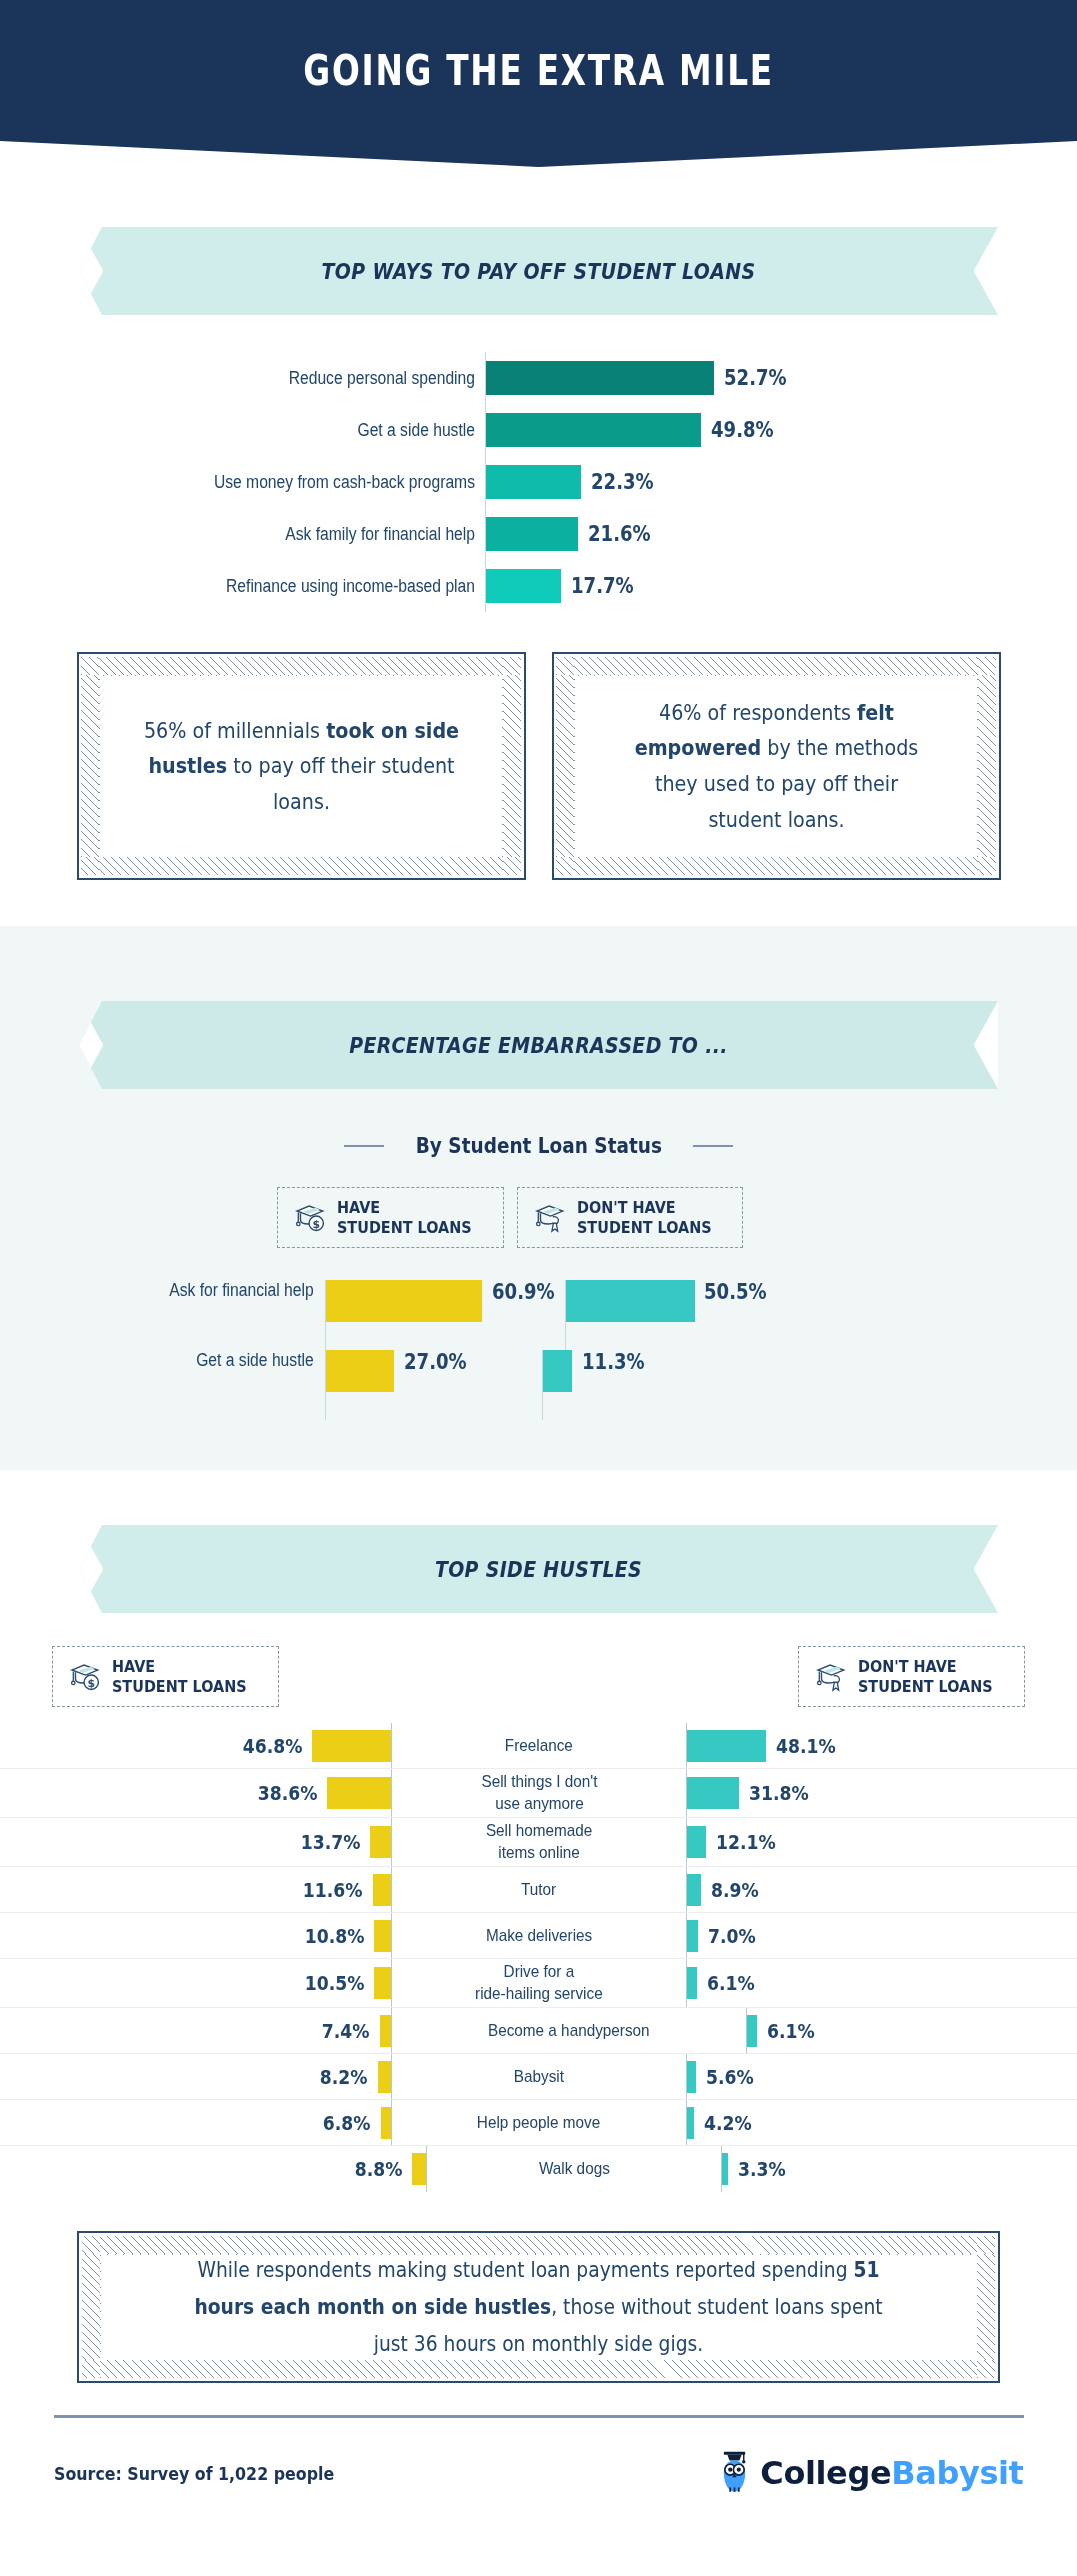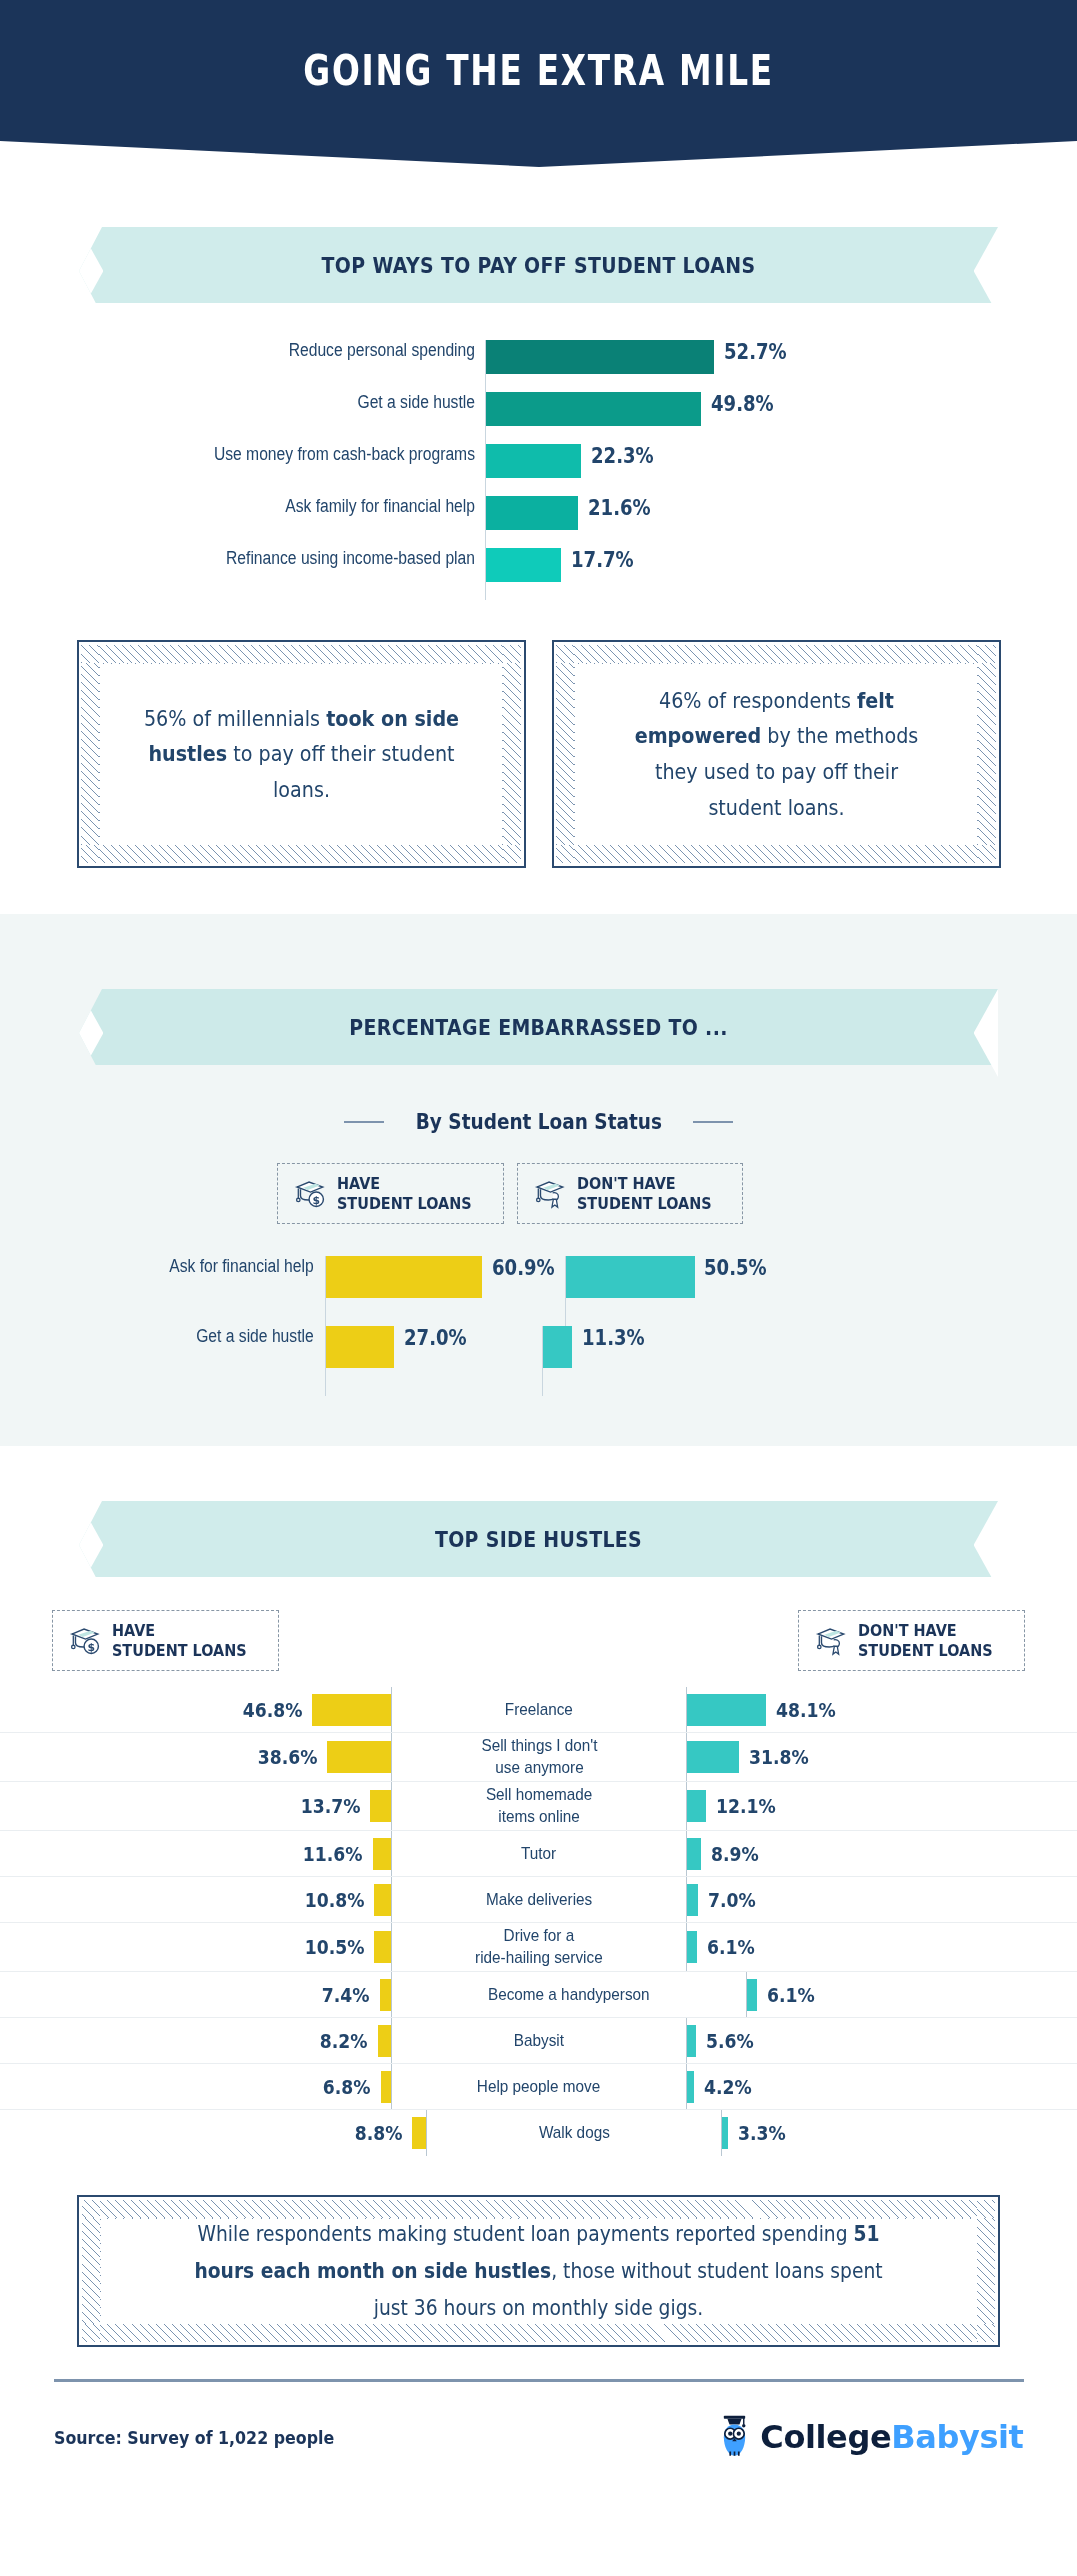--- a/index.html
+++ b/index.html
@@ -46,24 +46,25 @@
     transform: scaleX(0.78);
     transform-origin: center;
     white-space: nowrap;
   }
 
   
   .banner {
     position: relative;
     margin: 0 auto;
     width: 919px;
-    height: 76px;
+    height: 88px;
     background: #d0eceb;
     clip-path: polygon(0 0, 919px 0, 919px 88px, 896px 44px, 919px 0,
                        919px 0, 919px 88px, 23px 88px, 0 44px, 23px 0);
+    font-style: italic;
   }
   .banner::before,
   .banner::after {
     content: "";
     position: absolute;
     top: 0;
     width: 24.4px;
     height: 88px;
     background: #ffffff;
   }
@@ -84,20 +85,21 @@
   }
 
   
   .section        { position: relative; width: 1077px; background: #ffffff; }
   .section.tinted { background: #f1f6f6; }
 
   
   .chart1 { padding: 37px 0 0 0; }
   .chart1-row {
     display: flex;
+    align-items: center;
     height: 52px;
   }
   .chart1-label {
     width: 485px;
     text-align: right;
     padding-right: 11.5px;
     color: #22456b;
     font-size: 18px;
     font-family: "Liberation Sans", sans-serif;
     transform: scaleX(0.87);

